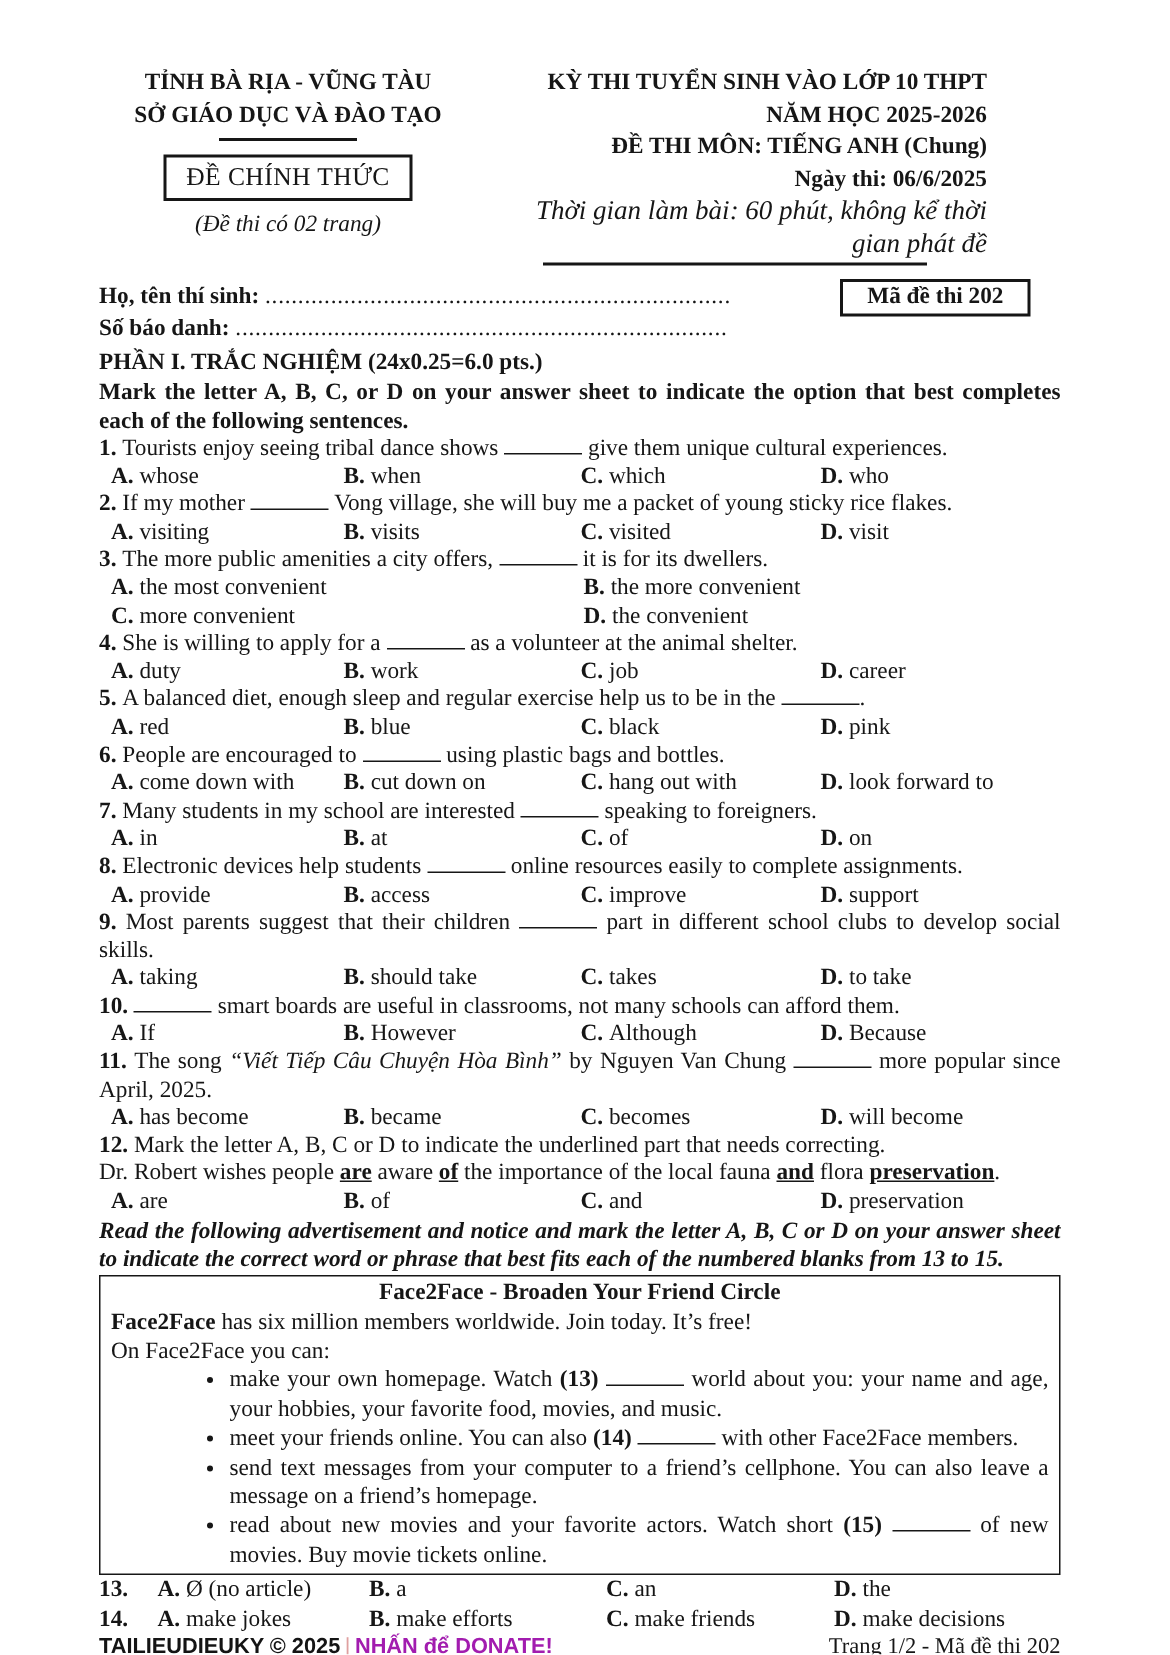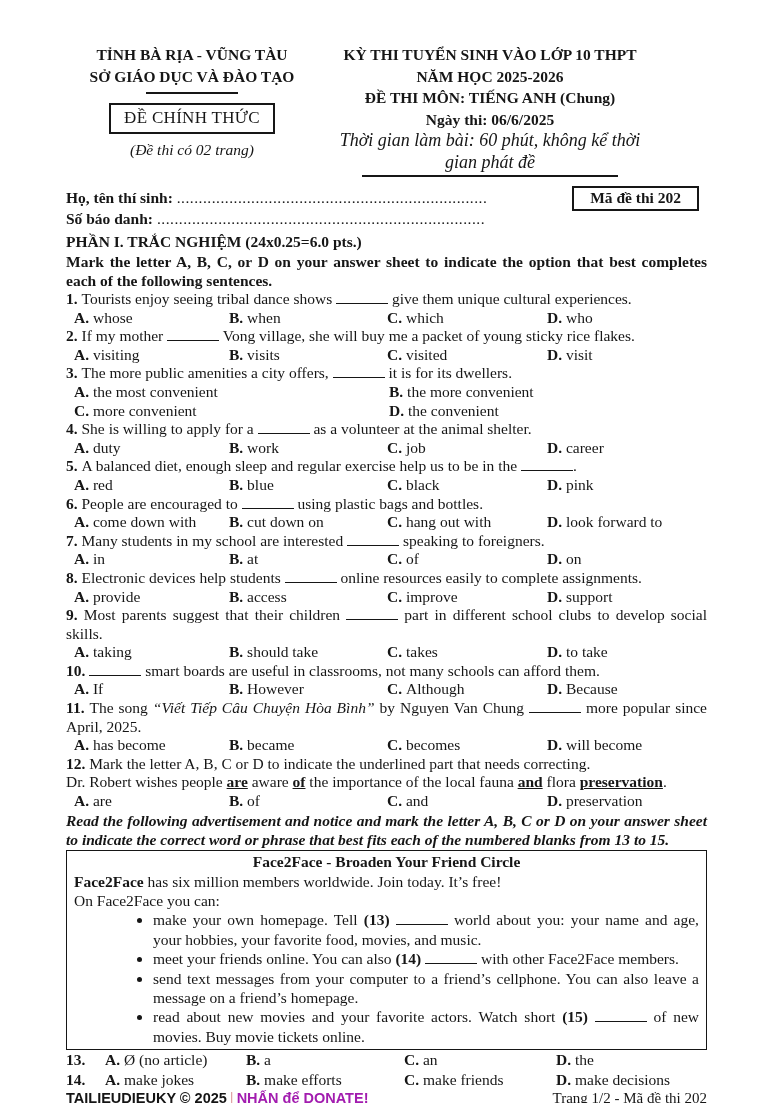--- a/index.html
+++ b/index.html
@@ -10,30 +10,30 @@
     font-size:15.5px;line-height:18.6px;color:#161616;
     display:flex;flex-direction:column;overflow:hidden;background:#fff;
   }
   
   .header{display:flex;}
   .header-left{width:252px;text-align:center;flex:0 0 auto;}
   .hl-line{font-weight:bold;line-height:21.5px;}
   .hl-rule{width:92px;border-top:2px solid #161616;margin:5px auto 9px;}
   .official-box{display:inline-block;border:2px solid #161616;padding:4px 13px;font-size:17px;letter-spacing:.3px;}
   .pages-note{font-style:italic;margin-top:7px;}
-  .header-right{width:336px;text-align:center;margin-left:4px;flex:0 0 auto;}
+  .header-right{width:336px;text-align:right;margin-left:4px;flex:0 0 auto;}
   .hr-line{font-weight:bold;line-height:21.5px;}
   .hr-italic{font-style:italic;line-height:21.5px;font-size:18px;}
   .hr-rule{width:256px;border-top:2px solid #161616;margin:2px auto 0;}
   
   .info{position:relative;margin-top:11px;}
   .info-line{white-space:nowrap;overflow:hidden;width:420px;line-height:20.5px;}
   .info-label{font-weight:bold;}
   .dots{letter-spacing:.5px;}
-  .code-box{position:absolute;top:-2px;right:8px;border:2px solid #161616;padding:1px 16px;font-weight:bold;}
+  .code-box{position:absolute;top:-2px;right:20px;border:2px solid #161616;padding:1px 16px;font-weight:bold;}
   
   .section-title{font-weight:bold;margin-top:3px;line-height:20px;}
   .instr{font-weight:bold;text-align:justify;line-height:19px;}
   .instr2{font-weight:bold;font-style:italic;text-align:justify;line-height:19px;}
   
   .stem{text-align:justify;line-height:18.6px;}
   .opts{display:grid;margin-left:8px;line-height:18.6px;}
   .grid4{grid-template-columns:155px 158px 160px auto;}
   .grid2{grid-template-columns:315px auto;}
   .blank{display:inline-block;width:52px;height:11px;border-bottom:1.4px solid #161616;}
@@ -205,21 +205,21 @@
 
   <div class="instr2">Read the following advertisement and notice and mark the letter A, B, C or D on your answer sheet to indicate the correct word or phrase that best fits each of the numbered blanks from 13 to 15.</div>
 
   <div class="reading-box">
     <div class="rb-title">Face2Face - Broaden Your Friend Circle</div>
     <div id="rb-lines">
         <div class="rb-line"><span class="b">Face2Face</span><span> has six million members worldwide. Join today. It’s free!</span></div>
         <div class="rb-line"><span>On Face2Face you can:</span></div>
       </div>
     <ul id="rb-bullets">
-        <li><span>make your own homepage. Tell </span><span class="b">(13)</span><span> </span><span class="blank"></span><span> world about you: your name and age, your hobbies, your favorite food, movies, and music.</span></li>
+        <li><span>make your own homepage. Watch </span><span class="b">(13)</span><span> </span><span class="blank"></span><span> world about you: your name and age, your hobbies, your favorite food, movies, and music.</span></li>
         <li><span>meet your friends online. You can also </span><span class="b">(14)</span><span> </span><span class="blank"></span><span> with other Face2Face members.</span></li>
         <li><span>send text messages from your computer to a friend’s cellphone. You can also leave a message on a friend’s homepage.</span></li>
         <li><span>read about new movies and your favorite actors. Watch short </span><span class="b">(15)</span><span> </span><span class="blank"></span><span> of new movies. Buy movie tickets online.</span></li>
       </ul>
   </div>
 
   <div id="tail-questions">
       <div class="tailrow">
         <b class="tnum">13.</b>
         <span class="opt"><b>A. </b><span>Ø (no article)</span></span>

